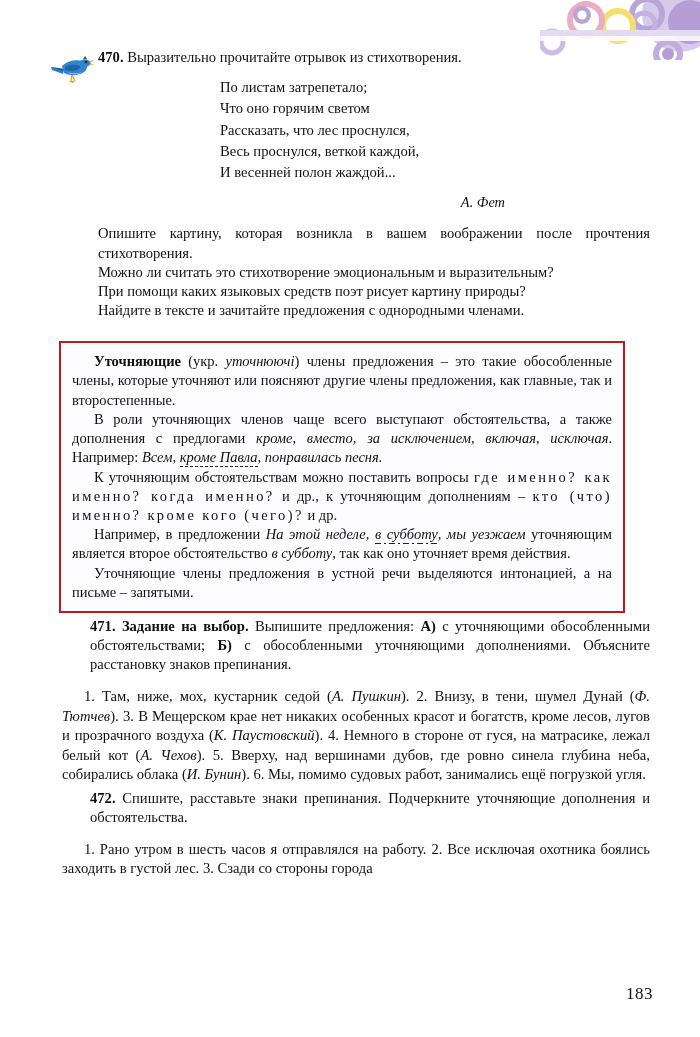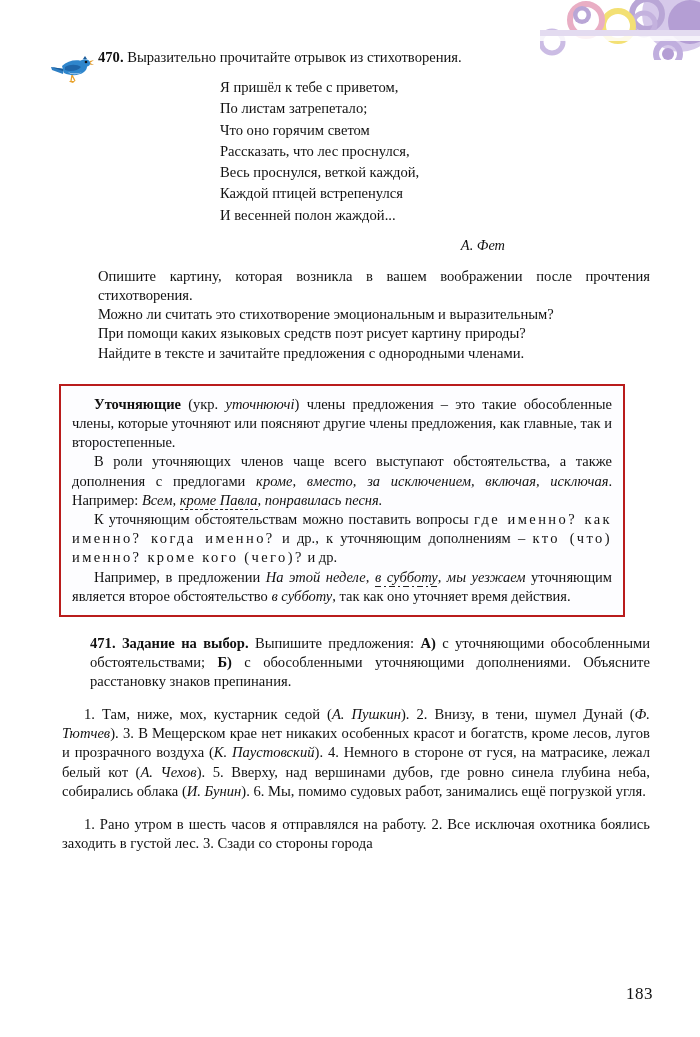--- a/index.html
+++ b/index.html
@@ -135,21 +135,21 @@
     height: 1px;
     background-image: linear-gradient(to right,
       #222 0, #222 6px, transparent 6px, transparent 9px,
       #222 9px, #222 11px, transparent 11px, transparent 14px);
     background-size: 14px 1px;
     background-repeat: repeat-x;
   }
 
   
   .ex-sub {
-    margin: 17px 0 0 0;
+    margin: 4px 0 0 0;
     padding-left: 40px;
     font-size: 14.6px;
     line-height: 1.315;
     text-align: justify;
     text-justify: inter-word;
   }
 
   .ex-body {
     margin: 13px 0 0 0;
     padding-left: 12px;
@@ -231,26 +231,24 @@
           <path d="M18 18 C22 20, 28 20, 32 18 C28 21, 21 21, 18 18 Z" fill="#e9f2fa"></path>
         </svg>
       </div>
 
       <p class="ex-head">
         <span class="ex-num">470.</span>
         <span>Выразительно прочитайте отрывок из стихотворения.</span>
       </p>
 
       <div class="poem">
-        <div>Я пришёл к тебе с приветом,</div>
         <div>По листам затрепетало;</div>
         <div>Что оно горячим светом</div>
         <div>Рассказать, что лес проснулся,</div>
         <div>Весь проснулся, веткой каждой,</div>
-        <div>Каждой птицей встрепенулся</div>
         <div>И весенней полон жаждой...</div>
       </div>
 
       <p class="poem-author">А. Фет</p>
 
       <div class="qblock">
         <p>Опишите картину, которая возникла в вашем воображении после прочтения стихотворения.</p>
         <p class="nojust">Можно ли считать это стихотворение эмоциональным и выразительным?</p>
         <p class="nojust">При помощи каких языковых средств поэт рисует картину природы?</p>
         <p class="nojust">Найдите в тексте и зачитайте предложения с однородными членами.</p>
@@ -260,25 +258,27 @@
     <div class="rulebox">
 
       <p><span class="bold">Уточняющие</span><span> (укр. </span><span class="ital">уточнюючі</span><span>) </span><span>члены предложения – это такие обособленные члены, которые уточняют или поясняют другие члены предложения, как главные, так и второстепенные.</span></p>
 
       <p><span>В роли уточняющих членов чаще всего выступают обстоятельства, а также дополнения с предлогами </span><span class="ital">кроме, вместо, за исключением, включая, исключая</span><span>. Например: </span><span class="ital"><span>Всем, </span><span class="u-dash">кроме Павла</span><span>, понравилась песня.</span></span></p>
 
       <p><span>К уточняющим обстоятельствам можно поставить вопросы </span><span class="spaced">где именно? как именно? когда именно?</span><span> и др., к уточняющим дополнениям – </span><span class="spaced">кто (что) именно? кроме кого (чего)?</span><span> и др.</span></p>
 
       <p><span>Например, в предложении </span><span class="ital"><span>На этой неделе, </span><span class="u-dashdot">в субботу</span><span>, мы уезжаем</span></span><span> уточняющим является второе обстоятельство </span><span class="ital">в субботу</span><span>, так как оно уточняет время действия.</span></p>
 
+      <p class="last">Уточняющие члены предложения в устной речи выделяются интонацией, а на письме – запятыми.</p>
     </div>
 
     <p class="ex-sub"><span class="bold">471.</span><span> </span><span class="bold">Задание на выбор.</span><span> Выпишите предложения: </span><span class="bold">А)</span><span> с уточняющими обособленными обстоятельствами; </span><span class="bold">Б)</span><span> с обособленными уточняющими дополнениями. Объясните расстановку знаков препинания.</span></p>
 
     <p class="ex-body"><span class="indent"></span><span>1.</span><span> Там, ниже, мох, кустарник седой (</span><span class="ital">А. Пушкин</span><span>).</span><span> </span><span>2.</span><span> Внизу, в тени, шумел Дунай (</span><span class="ital">Ф. Тютчев</span><span>).</span><span> </span><span>3.</span><span> В Мещерском крае нет никаких особенных красот и богатств, кроме лесов, лугов и прозрачного воздуха (</span><span class="ital">К. Паустовский</span><span>).</span><span> </span><span>4.</span><span> Немного в стороне от гуся, на матрасике, лежал белый кот (</span><span class="ital">А. Чехов</span><span>).</span><span> </span><span>5.</span><span> Вверху, над вершинами дубов, где ровно синела глубина неба, собирались облака (</span><span class="ital">И. Бунин</span><span>).</span><span> </span><span>6.</span><span> Мы, помимо судовых работ, занимались ещё погрузкой угля.</span></p>
 
+    <p class="ex-sub"><span class="bold">472.</span><span> Спишите, расставьте знаки препинания. Подчеркните уточняющие дополнения и обстоятельства.</span></p>
 
     <p class="ex-body"><span class="indent"></span><span>1.</span><span> Рано утром в шесть часов я отправлялся на работу.</span><span> </span><span>2.</span><span> Все исключая охотника боялись заходить в густой лес.</span><span> </span><span>3.</span><span> Сзади со стороны города</span></p>
 
   </div>
 
   <div class="page-number">183</div>
 </div>
 
 </body></html>

